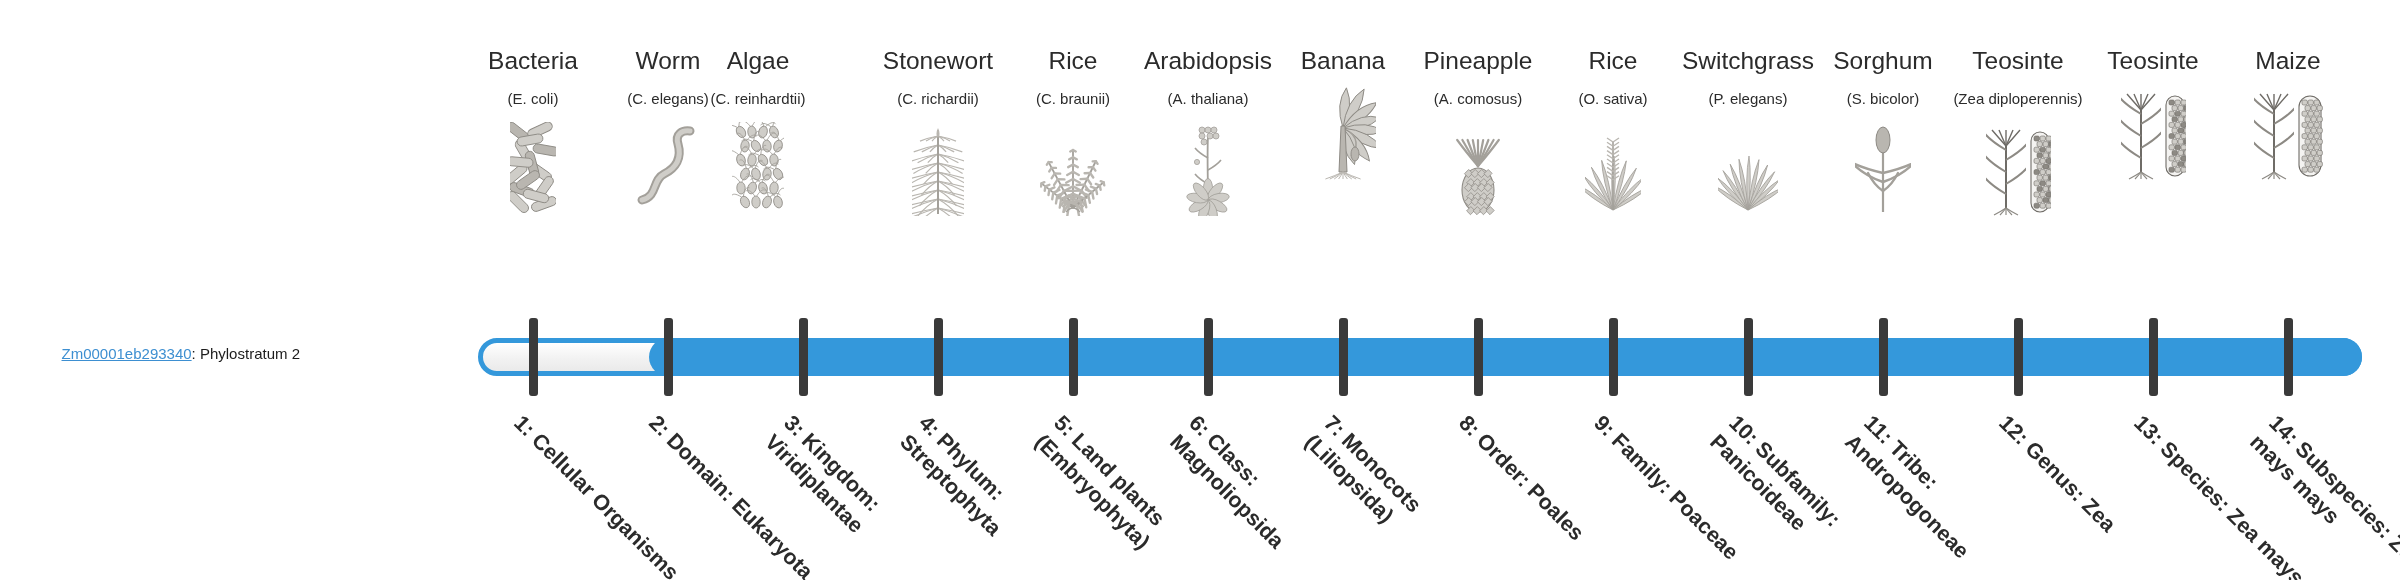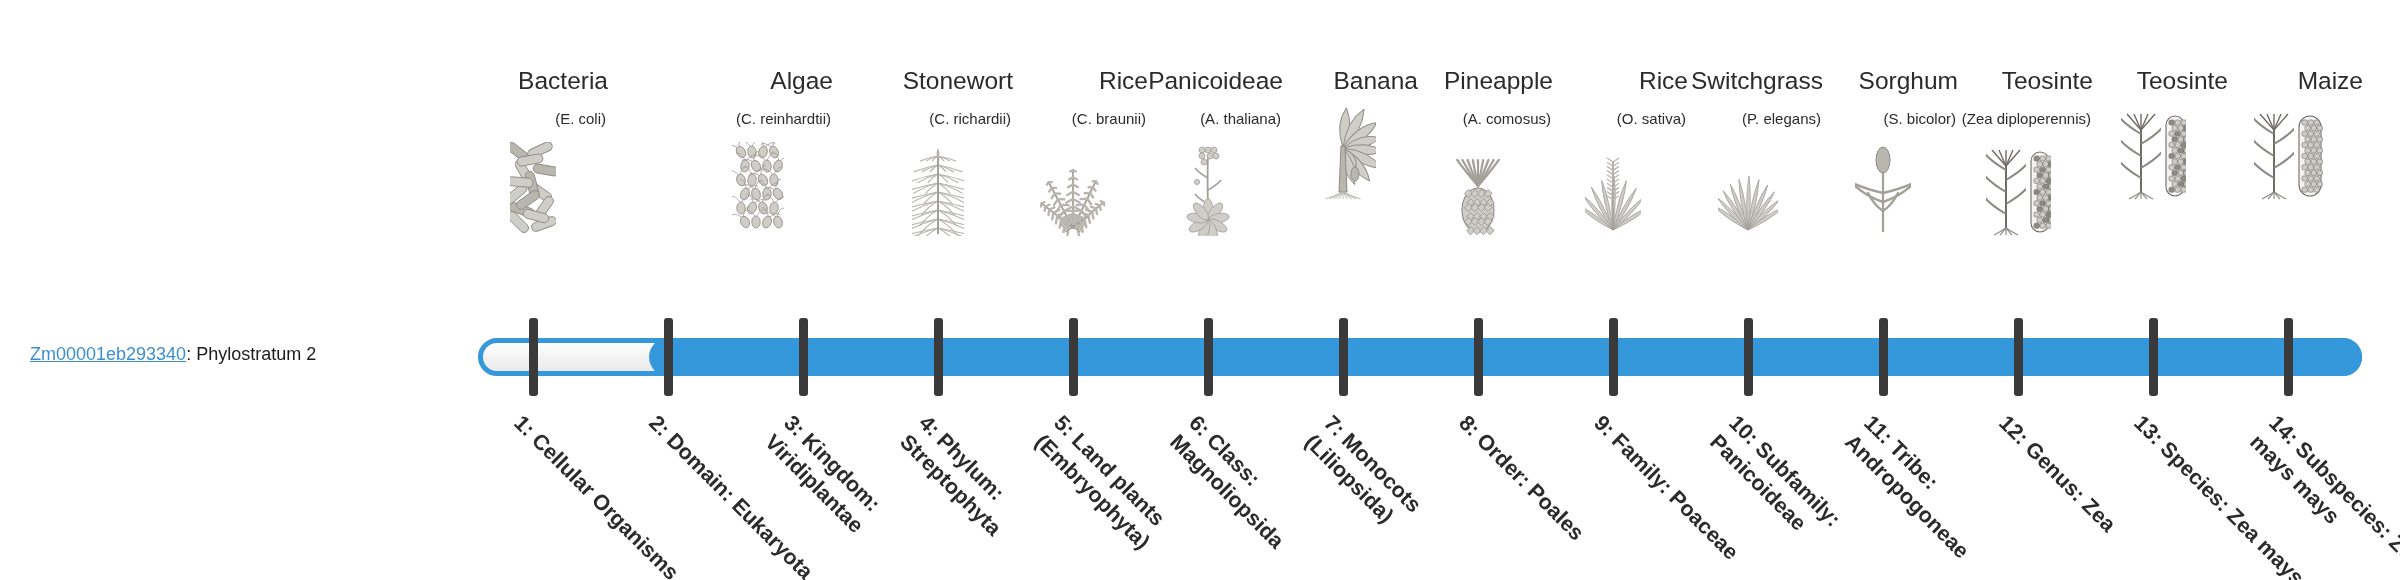--- a/index.html
+++ b/index.html
@@ -28,22 +28,21 @@
     left: 0;
     top: 0;
     width: 2400px;
     height: 310px;
   }
   .species-col {
     position: absolute;
     top: 46px;
     width: 150px;
     margin-left: -75px;
-    text-align: right;
-    margin-top: 20px;
+    text-align: center;
   }
   .species-common {
     font-size: 24.5px;
     line-height: 30px;
     color: #2b2b2b;
     white-space: nowrap;
   }
   .species-latin {
     font-size: 15px;
     line-height: 27px;
@@ -63,21 +62,21 @@
     display: block;
   }
 
   
   #gene-label {
     position: absolute;
     left: 30px;
     top: 340px;
     width: 270px;
     text-align: right;
-    font-size: 18px;
+    font-size: 15px;
     line-height: 28px;
     white-space: nowrap;
   }
   #gene-link {
     color: #3d8fd1;
     text-decoration: underline;
   }
   #gene-stratum {
     color: #1c1c1c;
   }
@@ -191,20 +190,30 @@
             </g>
             <g transform="translate(18,58) rotate(-35)">
               <rect x="-13" y="-4.5" width="26" height="9" rx="4.5" fill="#b9b6b0" stroke="#8d8a84" stroke-width="0.9"></rect>
             </g>
             <g transform="translate(26,74) rotate(15)">
               <rect x="-13" y="-4.5" width="26" height="9" rx="4.5" fill="#cfcdc8" stroke="#8d8a84" stroke-width="0.9"></rect>
             </g>
             <g transform="translate(10,40) rotate(5)">
               <rect x="-13" y="-4.5" width="26" height="9" rx="4.5" fill="#cfcdc8" stroke="#8d8a84" stroke-width="0.9"></rect>
             </g>
+          </svg>
+        </div>
+      </div>
+      <div class="species-col" style="left: 668px;">
+        <div class="species-common">Worm</div>
+        <div class="species-latin">(C. elegans)</div>
+        <div class="species-art">
+          <svg width="72" height="94" viewBox="0 0 72 94">
+            <path d="M10 78 C 26 74, 20 58, 32 52 C 44 46, 50 36, 46 22 C 43 12, 50 8, 58 9" fill="none" stroke="#a3a09a" stroke-width="9" stroke-linecap="round"></path>
+            <path d="M10 78 C 26 74, 20 58, 32 52 C 44 46, 50 36, 46 22 C 43 12, 50 8, 58 9" fill="none" stroke="#cfcdc8" stroke-width="5" stroke-linecap="round"></path>
           </svg>
         </div>
       </div>
       <div class="species-col" style="left: 758px;">
         <div class="species-common">Algae</div>
         <div class="species-latin">(C. reinhardtii)</div>
         <div class="species-art">
           <svg width="52" height="94" viewBox="0 0 52 94">
             <rect width="52" height="94" fill="#ffffff"></rect>
             <g transform="translate(9,10) rotate(-30)">
@@ -510,21 +519,21 @@
               <path d="M0 -35 l -3.78125 2.0796875000000004" stroke="#b9b6b0" stroke-width="2.4" stroke-linecap="round"></path>
               <path d="M0 -35 l 3.78125 2.0796875000000004" stroke="#b9b6b0" stroke-width="2.4" stroke-linecap="round"></path>
               <path d="M0 -40 l -2.75 1.5125000000000002" stroke="#b9b6b0" stroke-width="2.4" stroke-linecap="round"></path>
               <path d="M0 -40 l 2.75 1.5125000000000002" stroke="#b9b6b0" stroke-width="2.4" stroke-linecap="round"></path>
             </g>
             <path d="M26 90 q 7 -8, 14 0" fill="none" stroke="#a3a09a" stroke-width="1.4"></path>
           </svg>
         </div>
       </div>
       <div class="species-col" style="left: 1208px;">
-        <div class="species-common">Panicoideae</div>
+        <div class="species-common">Arabidopsis</div>
         <div class="species-latin">(A. thaliana)</div>
         <div class="species-art">
           <svg width="56" height="94" viewBox="0 0 56 94">
             <path d="M28 78 C 28 56, 27 34, 28 14" fill="none" stroke="#a3a09a" stroke-width="1.8"></path>
             <path d="M28 62 q -9 -5, -13 -10" fill="none" stroke="#a3a09a" stroke-width="1.6"></path>
             <path d="M28 48 q 9 -5, 13 -10" fill="none" stroke="#a3a09a" stroke-width="1.6"></path>
             <path d="M28 36 q -9 -5, -13 -10" fill="none" stroke="#a3a09a" stroke-width="1.6"></path>
             <g transform="translate(28,78) rotate(0)">
               <ellipse cx="0" cy="-11" rx="4.6" ry="10.5" fill="#cfcdc8" stroke="#a3a09a" stroke-width="0.8"></ellipse>
             </g>

